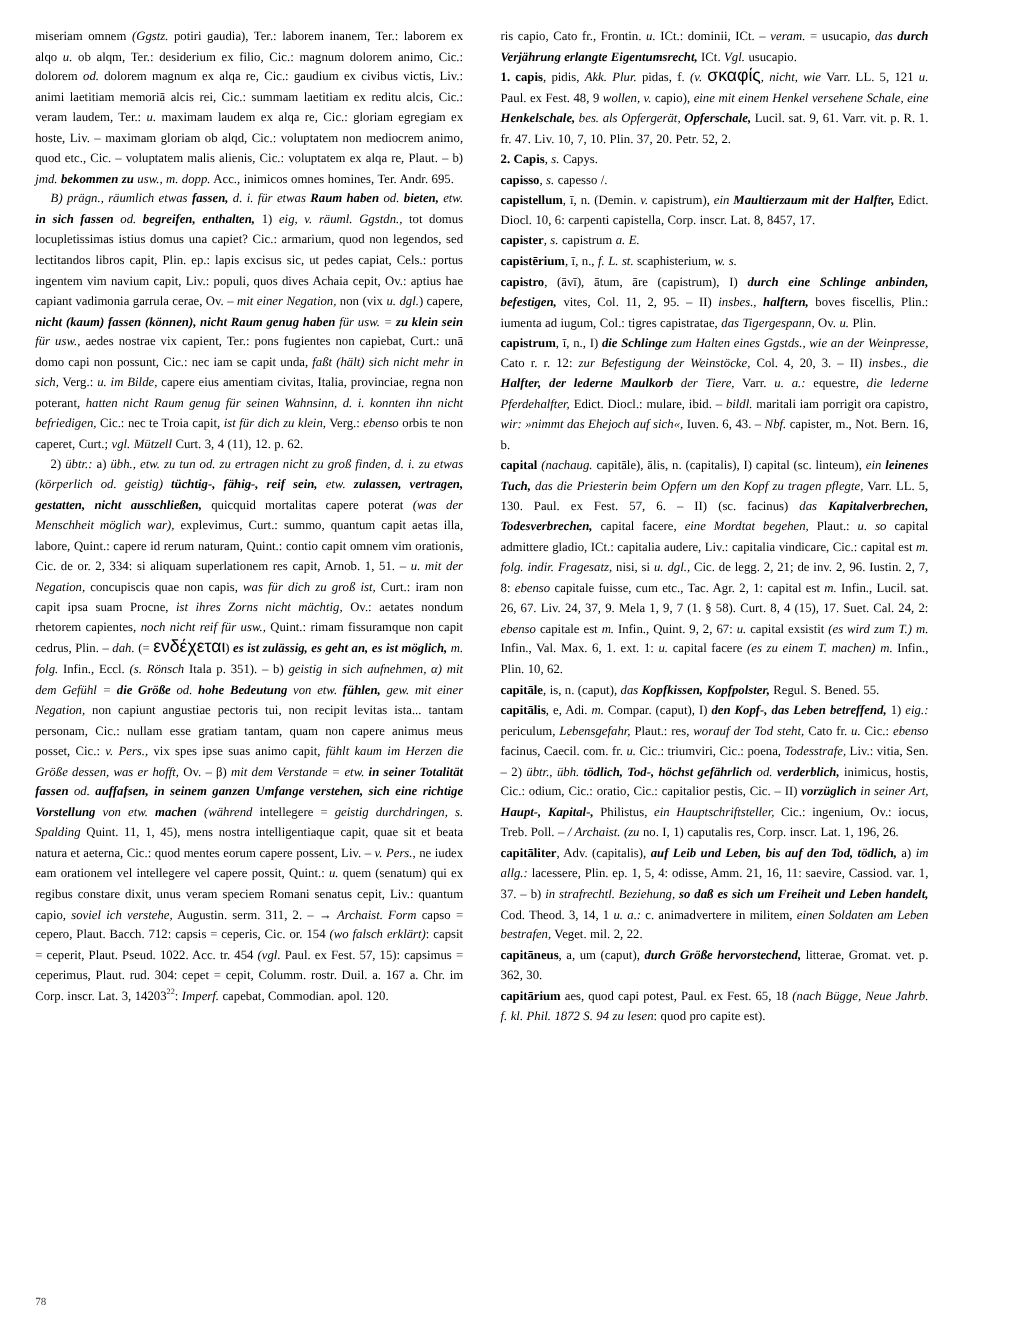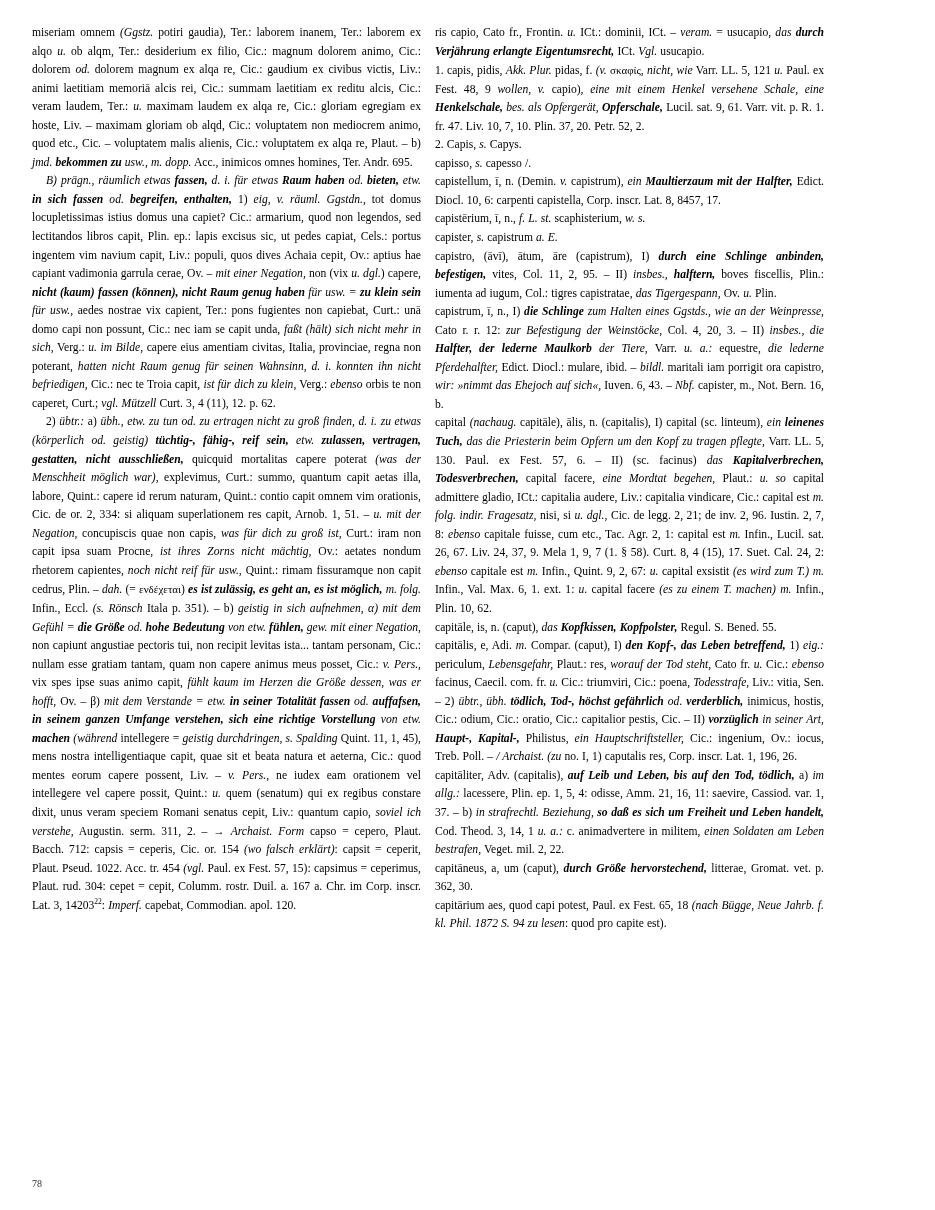--- a/index.html
+++ b/index.html
@@ -21,21 +21,21 @@
     width: 935px;
     height: 1210px;
   }
   .columns {
     position: absolute;
     left: 32px;
     top: 24px;
     width: 872px;
     height: 1130px;
     display: flex;
-    gap: 14px;
+    gap: 34px;
   }
   .col {
     width: 389px;
     font-size: 11.6px;
     line-height: 18.55px;
     text-align: justify;
     text-justify: inter-word;
     -webkit-hyphens: none;
     hyphens: none;
     word-spacing: 0.02em;
@@ -48,23 +48,23 @@
   .col p.cont {
     text-indent: 0;
   }
   .col p.ind {
     text-indent: 14px;
   }
   .col p.hang {
     text-indent: 0;
   }
   i, .it { font-style: italic; }
-  b, .bd { font-weight: normal; }
+  b, .bd { font-weight: bold; }
   .bi { font-weight: bold; font-style: italic; }
-  .gk { font-family: Liberation Serif, serif; font-size: 11px; font-style: normal; }
+  .gk { font-family: Liberation Sans, sans-serif; font-size: 16px; font-style: normal; }
   sup { font-size: 7.5px; vertical-align: super; line-height: 0; margin-top: 48px; }
   .pageno {
     position: absolute;
     left: 32px;
     top: 1178px;
     font-size: 10px;
     color: #333;
     font-family: "Liberation Serif", serif;
   }
   
@@ -79,22 +79,22 @@
         <p class="cont"><span>miseriam omnem </span><i>(Ggstz.</i><span> potiri gaudia), Ter.: laborem inanem, Ter.: laborem ex alqo </span><i>u.</i><span> ob alqm, Ter.: desiderium ex filio, Cic.: magnum dolorem animo, Cic.: dolorem </span><i>od.</i><span> dolorem magnum ex alqa re, Cic.: gaudium ex civibus victis, Liv.: animi laetitiam memoriā alcis rei, Cic.: summam laetitiam ex reditu alcis, Cic.: veram laudem, Ter.: </span><i>u.</i><span> maximam laudem ex alqa re, Cic.: gloriam egregiam ex hoste, Liv. – maximam gloriam ob alqd, Cic.: voluptatem non mediocrem animo, quod etc., Cic. – voluptatem malis alienis, Cic.: voluptatem ex alqa re, Plaut. – b) </span><i>jmd. </i><span class="bi">bekommen zu </span><i>usw., m. dopp.</i><span> Acc., inimicos omnes homines, Ter. Andr. 695.</span></p>
         <p class="ind"><i>B) </i><i>prägn., räumlich etwas </i><span class="bi">fassen,</span><i> d. i. für etwas </i><span class="bi">Raum haben </span><i>od. </i><span class="bi">bieten,</span><i> etw. </i><span class="bi">in sich fassen </span><i>od. </i><span class="bi">begreifen, enthalten,</span><span> 1) </span><i>eig, v. räuml. Ggstdn.,</i><span> tot domus locupletissimas istius domus una capiet? Cic.: armarium, quod non legendos, sed lectitandos libros capit, Plin. ep.: lapis excisus sic, ut pedes capiat, Cels.: portus ingentem vim navium capit, Liv.: populi, quos dives Achaia cepit, Ov.: aptius hae capiant vadimonia garrula cerae, Ov. – </span><i>mit einer Negation,</i><span> non (vix </span><i>u. dgl.</i><span>) capere, </span><span class="bi">nicht (kaum) fassen (können), nicht Raum genug haben </span><i>für usw. = </i><span class="bi">zu klein sein </span><i>für usw.,</i><span> aedes nostrae vix capient, Ter.: pons fugientes non capiebat, Curt.: unā domo capi non possunt, Cic.: nec iam se capit unda, </span><i>faßt (hält) sich nicht mehr in sich,</i><span> Verg.: </span><i>u. im Bilde,</i><span> capere eius amentiam civitas, Italia, provinciae, regna non poterant, </span><i>hatten nicht Raum genug für seinen Wahnsinn, d. i. konnten ihn nicht befriedigen,</i><span> Cic.: nec te Troia capit, </span><i>ist für dich zu klein,</i><span> Verg.: </span><i>ebenso</i><span> orbis te non caperet, Curt.; </span><i>vgl. Mützell</i><span> Curt. 3, 4 (11), 12. p. 62.</span></p>
         <p class="ind"><span>2) </span><i>übtr.:</i><span> a) </span><i>übh., etw. zu tun od. zu ertragen nicht zu groß finden, d. i. zu etwas (körperlich od. geistig) </i><span class="bi">tüchtig-, fähig-, reif sein,</span><i> etw. </i><span class="bi">zulassen, vertragen, gestatten, nicht ausschließen,</span><span> quicquid mortalitas capere poterat </span><i>(was der Menschheit möglich war),</i><span> explevimus, Curt.: summo, quantum capit aetas illa, labore, Quint.: capere id rerum naturam, Quint.: contio capit omnem vim orationis, Cic. de or. 2, 334: si aliquam superlationem res capit, Arnob. 1, 51. – </span><i>u. mit der Negation,</i><span> concupiscis quae non capis, </span><i>was für dich zu groß ist,</i><span> Curt.: iram non capit ipsa suam Procne, </span><i>ist ihres Zorns nicht mächtig,</i><span> Ov.: aetates nondum rhetorem capientes, </span><i>noch nicht reif für usw.,</i><span> Quint.: rimam fissuramque non capit cedrus, Plin. – </span><i>dah.</i><span> (= </span><span class="gk">ενδέχεται</span><span>) </span><span class="bi">es ist zulässig, es geht an, es ist möglich,</span><i> m. folg.</i><span> Infin., Eccl. </span><i>(s. Rönsch</i><span> Itala p. 351). – b) </span><i>geistig in sich aufnehmen,</i><i> α) </i><i>mit dem Gefühl = </i><span class="bi">die Größe </span><i>od. </i><span class="bi">hohe Bedeutung </span><i>von etw. </i><span class="bi">fühlen,</span><i> gew. mit einer Negation,</i><span> non capiunt angustiae pectoris tui, non recipit levitas ista... tantam personam, Cic.: nullam esse gratiam tantam, quam non capere animus meus posset, Cic.: </span><i>v. Pers.,</i><span> vix spes ipse suas animo capit, </span><i>fühlt kaum im Herzen die Größe dessen, was er hofft,</i><span> Ov. – β) </span><i>mit dem Verstande = etw. </i><span class="bi">in seiner Totalität fassen </span><i>od. </i><span class="bi">auffafsen, in seinem ganzen Umfange verstehen, sich eine richtige Vorstellung </span><i>von etw. </i><span class="bi">machen </span><i>(während</i><span> intellegere = </span><i>geistig durchdringen, s. Spalding</i><span> Quint. 11, 1, 45), mens nostra intelligentiaque capit, quae sit et beata natura et aeterna, Cic.: quod mentes eorum capere possent, Liv. – </span><i>v. Pers.,</i><span> ne iudex eam orationem vel intellegere vel capere possit, Quint.: </span><i>u.</i><span> quem (senatum) qui ex regibus constare dixit, unus veram speciem Romani senatus cepit, Liv.: quantum capio, </span><i>soviel ich verstehe,</i><span> Augustin. serm. 311, 2. – → </span><i>Archaist. Form</i><span> capso = cepero, Plaut. Bacch. 712: capsis = ceperis, Cic. or. 154 </span><i>(wo falsch erklärt)</i><span>: capsit = ceperit, Plaut. Pseud. 1022. Acc. tr. 454 </span><i>(vgl.</i><span> Paul. ex Fest. 57, 15): capsimus = ceperimus, Plaut. rud. 304: cepet = cepit, Columm. rostr. Duil. a. 167 a. Chr. im Corp. inscr. Lat. 3, 14203</span><sup>22</sup><span>: </span><i>Imperf.</i><span> capebat, Commodian. apol. 120.</span></p>
       </div>
     <div class="col" id="col-right">
         <p class="cont"><span>ris capio, Cato fr., Frontin. </span><i>u.</i><span> ICt.: dominii, ICt. – </span><i>veram.</i><span> = usucapio, </span><i>das </i><span class="bi">durch Verjährung erlangte Eigentumsrecht,</span><span> ICt. </span><i>Vgl.</i><span> usucapio.</span></p>
         <p class="hang"><b>1. capis</b><span>, pidis, </span><i>Akk. Plur.</i><span> pidas, f. </span><i>(v. </i><span class="gk">σκαφίς</span><i>, nicht, wie</i><span> Varr. LL. 5, 121 </span><i>u.</i><span> Paul. ex Fest. 48, 9 </span><i>wollen, v.</i><span> capio), </span><i>eine mit einem Henkel versehene Schale, eine </i><span class="bi">Henkelschale,</span><i> bes. als Opfergerät,</i><span> </span><span class="bi">Opferschale,</span><span> Lucil. sat. 9, 61. Varr. vit. p. R. 1. fr. 47. Liv. 10, 7, 10. Plin. 37, 20. Petr. 52, 2.</span></p>
         <p class="hang"><b>2. Capis</b><span>, </span><i>s.</i><span> Capys.</span></p>
         <p class="hang"><b>capisso</b><span>, </span><i>s.</i><span> capesso /.</span></p>
         <p class="hang"><b>capistellum</b><span>, ī, n. (Demin. </span><i>v.</i><span> capistrum), </span><i>ein </i><span class="bi">Maultierzaum mit der Halfter,</span><span> Edict. Diocl. 10, 6: carpenti capistella, Corp. inscr. Lat. 8, 8457, 17.</span></p>
+        <p class="hang"><b>capister</b><span>, </span><i>s.</i><span> capistrum </span><i>a. E.</i></p>
         <p class="hang"><b>capistērium</b><span>, ī, n., </span><i>f. L. st.</i><span> scaphisterium, </span><i>w. s.</i></p>
-        <p class="hang"><b>capister</b><span>, </span><i>s.</i><span> capistrum </span><i>a. E.</i></p>
         <p class="hang"><b>capistro</b><span>, (āvī), ātum, āre (capistrum), I) </span><span class="bi">durch eine Schlinge anbinden, befestigen,</span><span> vites, Col. 11, 2, 95. – II) </span><i>insbes., </i><span class="bi">halftern,</span><span> boves fiscellis, Plin.: iumenta ad iugum, Col.: tigres capistratae, </span><i>das Tigergespann,</i><span> Ov. </span><i>u.</i><span> Plin.</span></p>
         <p class="hang"><b>capistrum</b><span>, ī, n., I) </span><span class="bi">die Schlinge </span><i>zum Halten eines Ggstds., wie an der Weinpresse,</i><span> Cato r. r. 12: </span><i>zur Befestigung der Weinstöcke,</i><span> Col. 4, 20, 3. – II) </span><i>insbes., die </i><span class="bi">Halfter, der lederne Maulkorb </span><i>der Tiere,</i><span> Varr. </span><i>u. a.:</i><span> equestre, </span><i>die lederne Pferdehalfter,</i><span> Edict. Diocl.: mulare, ibid. – </span><i>bildl.</i><span> maritali iam porrigit ora capistro, </span><i>wir: »nimmt das Ehejoch auf sich«,</i><span> Iuven. 6, 43. – </span><i>Nbf.</i><span> capister, m., Not. Bern. 16, b.</span></p>
         <p class="hang"><b>capital</b><span> </span><i>(nachaug.</i><span> capitāle), ālis, n. (capitalis), I) capital (sc. linteum), </span><i>ein </i><span class="bi">leinenes Tuch,</span><i> das die Priesterin beim Opfern um den Kopf zu tragen pflegte,</i><span> Varr. LL. 5, 130. Paul. ex Fest. 57, 6. – II) (sc. facinus) </span><i>das </i><span class="bi">Kapitalverbrechen, Todesverbrechen,</span><span> capital facere, </span><i>eine Mordtat begehen,</i><span> Plaut.: </span><i>u. so</i><span> capital admittere gladio, ICt.: capitalia audere, Liv.: capitalia vindicare, Cic.: capital est </span><i>m. folg. indir. Fragesatz,</i><span> nisi, si </span><i>u. dgl.,</i><span> Cic. de legg. 2, 21; de inv. 2, 96. Iustin. 2, 7, 8: </span><i>ebenso</i><span> capitale fuisse, cum etc., Tac. Agr. 2, 1: capital est </span><i>m.</i><span> Infin., Lucil. sat. 26, 67. Liv. 24, 37, 9. Mela 1, 9, 7 (1. § 58). Curt. 8, 4 (15), 17. Suet. Cal. 24, 2: </span><i>ebenso</i><span> capitale est </span><i>m.</i><span> Infin., Quint. 9, 2, 67: </span><i>u.</i><span> capital exsistit </span><i>(es wird zum T.) m.</i><span> Infin., Val. Max. 6, 1. ext. 1: </span><i>u.</i><span> capital facere </span><i>(es zu einem T. machen) m.</i><span> Infin., Plin. 10, 62.</span></p>
         <p class="hang"><b>capitāle</b><span>, is, n. (caput), </span><i>das </i><span class="bi">Kopfkissen, Kopfpolster,</span><span> Regul. S. Bened. 55.</span></p>
         <p class="hang"><b>capitālis</b><span>, e, Adi. </span><i>m.</i><span> Compar. (caput), I) </span><span class="bi">den Kopf-, das Leben betreffend,</span><span> 1) </span><i>eig.:</i><span> periculum, </span><i>Lebensgefahr,</i><span> Plaut.: res, </span><i>worauf der Tod steht,</i><span> Cato fr. </span><i>u.</i><span> Cic.: </span><i>ebenso</i><span> facinus, Caecil. com. fr. </span><i>u.</i><span> Cic.: triumviri, Cic.: poena, </span><i>Todesstrafe,</i><span> Liv.: vitia, Sen. – 2) </span><i>übtr., übh. </i><span class="bi">tödlich, Tod-, höchst gefährlich </span><i>od. </i><span class="bi">verderblich,</span><span> inimicus, hostis, Cic.: odium, Cic.: oratio, Cic.: capitalior pestis, Cic. – II) </span><span class="bi">vorzüglich </span><i>in seiner Art, </i><span class="bi">Haupt-, Kapital-,</span><span> Philistus, </span><i>ein Hauptschriftsteller,</i><span> Cic.: ingenium, Ov.: iocus, Treb. Poll. – </span><i>/ Archaist. (zu</i><span> no. I, 1) caputalis res, Corp. inscr. Lat. 1, 196, 26.</span></p>
         <p class="hang"><b>capitāliter</b><span>, Adv. (capitalis), </span><span class="bi">auf Leib und Leben, bis auf den Tod, tödlich,</span><span> a) </span><i>im allg.:</i><span> lacessere, Plin. ep. 1, 5, 4: odisse, Amm. 21, 16, 11: saevire, Cassiod. var. 1, 37. – b) </span><i>in strafrechtl. Beziehung, </i><span class="bi">so daß es sich um Freiheit und Leben handelt,</span><span> Cod. Theod. 3, 14, 1 </span><i>u. a.:</i><span> c. animadvertere in militem, </span><i>einen Soldaten am Leben bestrafen,</i><span> Veget. mil. 2, 22.</span></p>
         <p class="hang"><b>capitāneus</b><span>, a, um (caput), </span><span class="bi">durch Größe hervorstechend,</span><span> litterae, Gromat. vet. p. 362, 30.</span></p>
         <p class="hang"><b>capitārium</b><span> aes, quod capi potest, Paul. ex Fest. 65, 18 </span><i>(nach Bügge, Neue Jahrb. f. kl. Phil. 1872 S. 94 zu lesen</i><span>: quod pro capite est).</span></p>
       </div>
   </div>

